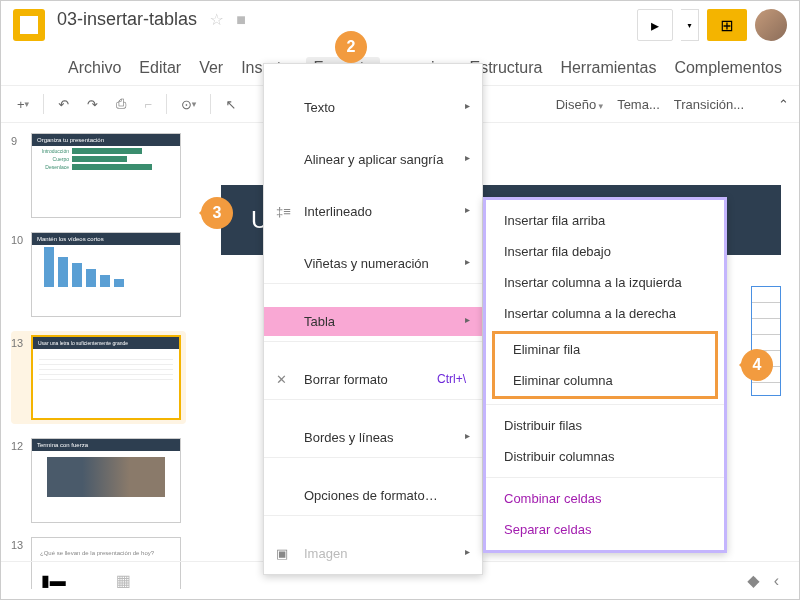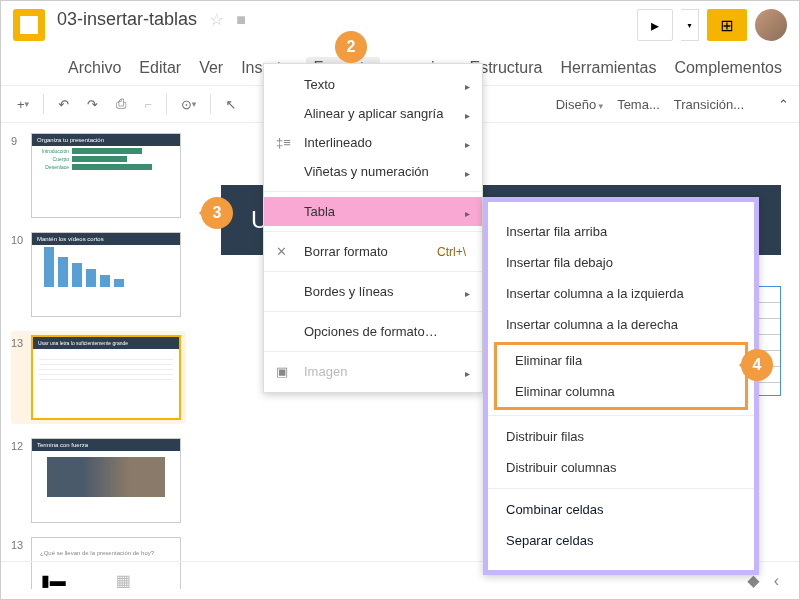--- a/index.html
+++ b/index.html
@@ -30,32 +30,32 @@
 .main { display: flex; height: calc(100% - 132px); }
 .sidebar { width: 195px; padding: 10px; overflow: hidden; }
 .slide-item { display: flex; margin-bottom: 14px; }
 .slide-num { width: 20px; font-size: 11px; color: #777; padding-top: 2px; }
 .thumb { width: 150px; height: 85px; border: 1px solid #ccc; background: #fff; position: relative; font-size: 6px; }
 .thumb.selected { border: 2px solid #f4b400; }
 .slide-item.selected-row { background: #fef4e3; padding: 4px 0; border-radius: 4px; }
 .slide-canvas { position: absolute; left: 220px; top: 184px; width: 560px; height: 70px; background: #2d3e50; color: #fff; display: flex; align-items: center; padding-left: 30px; font-size: 24px; font-family: Georgia, serif; }
 
 .menu1 { position: absolute; left: 262px; top: 62px; width: 220px; background: #fff; border: 1px solid #ddd; box-shadow: 0 2px 8px rgba(0,0,0,0.2); padding: 6px 0; z-index: 10; }
-.menu1 .mi { padding: 7px 16px 7px 40px; font-size: 13px; color: #333; display: flex; align-items: flex-end; position: relative; }
+.menu1 .mi { padding: 7px 16px 7px 40px; font-size: 13px; color: #333; display: flex; align-items: flex-start; position: relative; margin-top: 23px; }
 .menu1 .mi.sub::after { content: '▸'; position: absolute; right: 12px; font-size: 10px; color: #666; }
-.menu1 .mi .shortcut { margin-left: auto; color: #a16207; font-size: 12px; }
+.menu1 .mi .shortcut { margin-left: auto; color: #6d28d9; font-size: 12px; }
 .menu1 .mi-icon { position: absolute; left: 12px; color: #888; font-size: 13px; }
 .menu1 .sep { height: 1px; background: #eee; margin: 5px 0; }
 .menu1 .mi.hl { background: #f9a8d4; }
 .menu1 .mi.disabled { color: #bbb; }
 
-.menu2 { position: absolute; left: 482px; top: 196px; width: 276px; background: #fff; border: 5px solid #c4b5fd; box-shadow: 0 2px 8px rgba(0,0,0,0.2); padding: 14px 0; z-index: 11; }
+.menu2 { position: absolute; left: 482px; top: 196px; width: 244px; background: #fff; border: 3px solid #c4b5fd; box-shadow: 0 2px 8px rgba(0,0,0,0.2); padding: 5px 0; z-index: 11; }
 .menu2 .mi { padding: 8px 18px; font-size: 13px; color: #333; }
 .menu2 .sep { height: 1px; background: #eee; margin: 5px 0; }
-.menu2 .mi.disabled { color: #0f172a; }
+.menu2 .mi.disabled { color: #a21caf; }
 .menu2 .hl-box { border: 3px solid #f29b3f; margin: 2px 6px; }
 
 .callout { position: absolute; width: 32px; height: 32px; background: #f29b3f; border-radius: 50%; color: #fff; font-weight: bold; font-size: 16px; display: flex; align-items: center; justify-content: center; z-index: 20; }
 .callout.c2 { left: 334px; top: 30px; }
 .callout.c3 { left: 200px; top: 196px; }
 .callout.c3::before { content: ''; position: absolute; left: -8px; top: 10px; border: 6px solid transparent; border-right-color: #f29b3f; }
 .callout.c4 { left: 740px; top: 348px; }
 .callout.c4::before { content: ''; position: absolute; left: -8px; top: 10px; border: 6px solid transparent; border-right-color: #f29b3f; }
 
 .bottom-bar { position: absolute; bottom: 0; left: 0; right: 0; height: 38px; border-top: 1px solid #eee; display: flex; align-items: center; padding: 0 40px; gap: 50px; }

